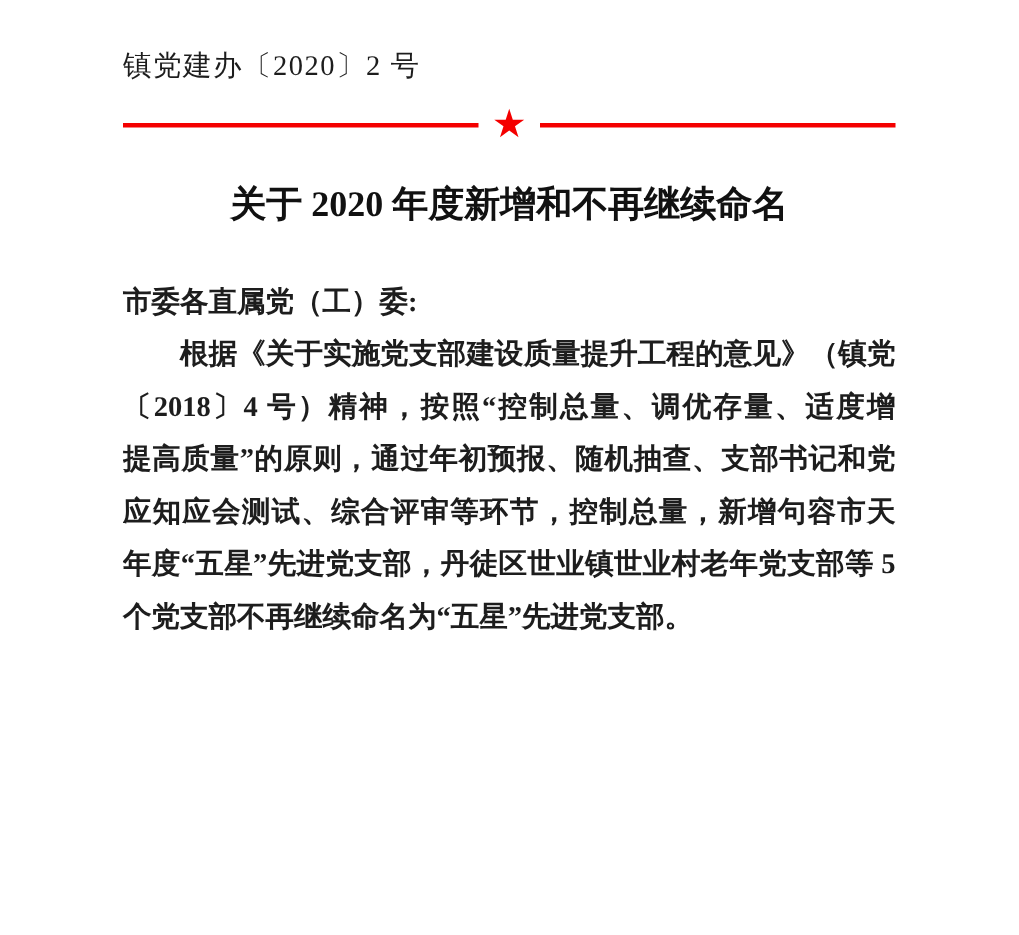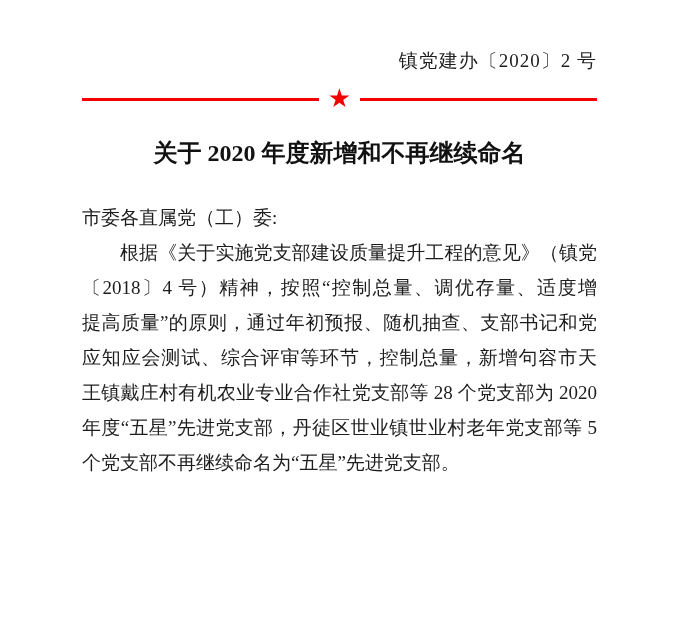--- a/index.html
+++ b/index.html
@@ -29,22 +29,22 @@
   .org-name {
     font-size: 82px;
     line-height: 84px;
     font-weight: bold;
     color: var(--accent);
     white-space: nowrap;
     transform: scaleX(0.365);
     transform-origin: center center;
   }
   .doc-number {
-    margin-top: 48px;
-    text-align: right;
+    margin-top: 32px;
+    text-align: left;
     font-size: 19px;
     line-height: 26px;
     letter-spacing: 1px;
     color: var(--ink);
   }
   .rule {
     margin-top: 12px;
     display: flex;
     align-items: center;
     height: 26px;
@@ -70,20 +70,21 @@
   }
   .body-text {
     margin-top: 30px;
     font-size: 19px;
     line-height: 35px;
     color: var(--ink);
   }
   .bline {
     height: 35px;
     white-space: nowrap;
+    font-weight: bold;
   }
   .jline {
     text-align: justify;
     text-align-last: justify;
     white-space: normal;
     overflow: hidden;
   }
   .indent { text-indent: 38px; }
 </style>
 </head>
@@ -104,19 +105,18 @@
     <div class="doc-title">
       <div>关于 2020 年度新增和不再继续命名</div>
     </div>
 
     <div class="body-text">
       <div class="bline">市委各直属党（工）委:</div>
       <div class="bline jline indent">根据《关于实施党支部建设质量提升工程的意见》（镇党建</div>
       <div class="bline jline">〔2018〕4 号）精神，按照“控制总量、调优存量、适度增量、</div>
       <div class="bline jline">提高质量”的原则，通过年初预报、随机抽查、支部书记和党员</div>
       <div class="bline jline">应知应会测试、综合评审等环节，控制总量，新增句容市天</div>
-      <div class="bline jline">王镇戴庄村有机农业专业合作社党支部等 28 个党支部为 2020</div>
       <div class="bline jline">年度“五星”先进党支部，丹徒区世业镇世业村老年党支部等 5</div>
       <div class="bline">个党支部不再继续命名为“五星”先进党支部。</div>
     </div>
 
   </div>
 </div>
 
 </body></html>

